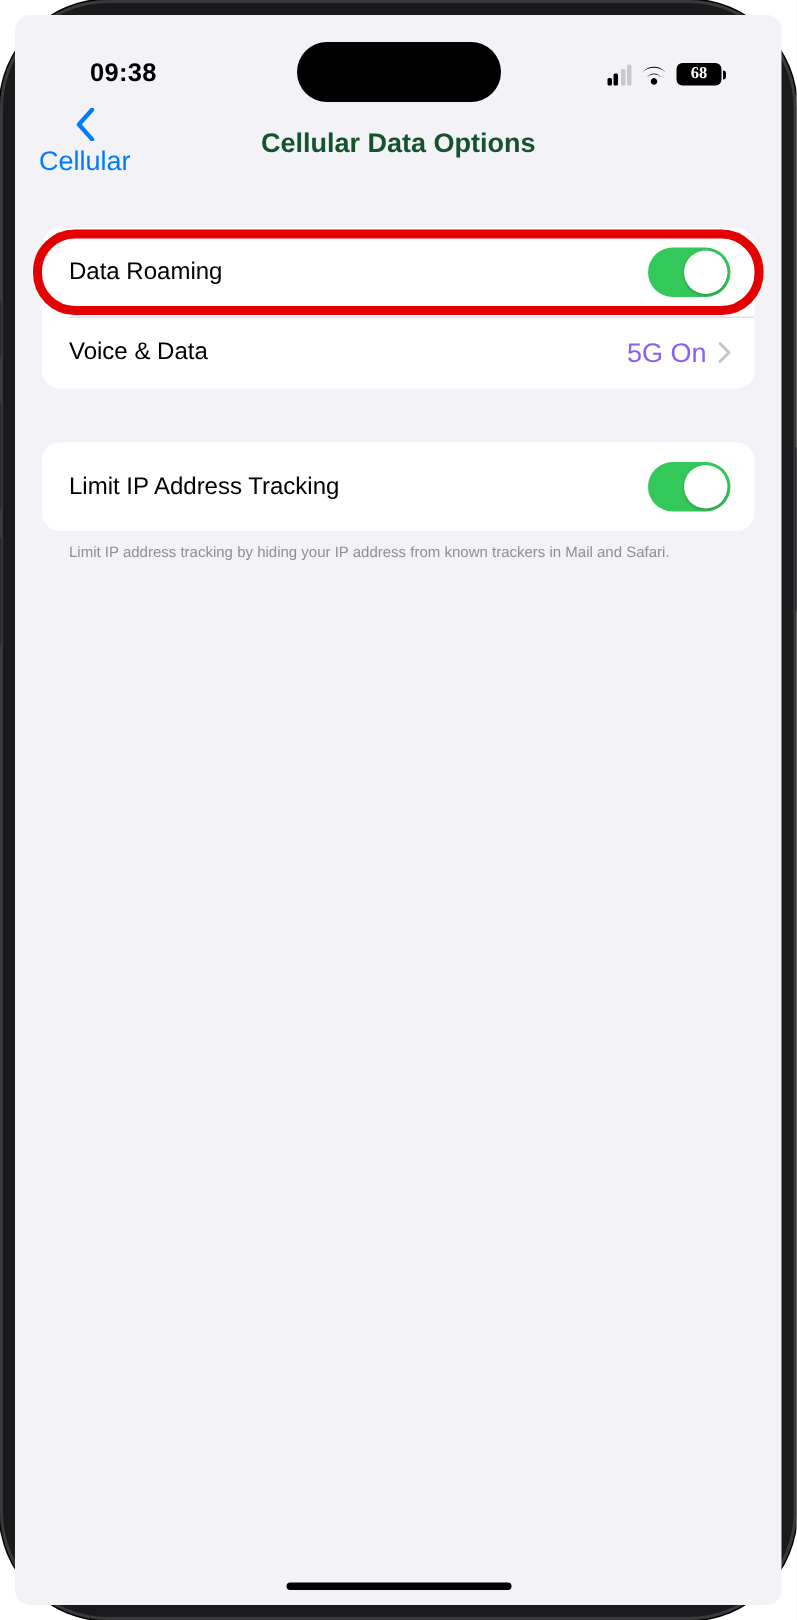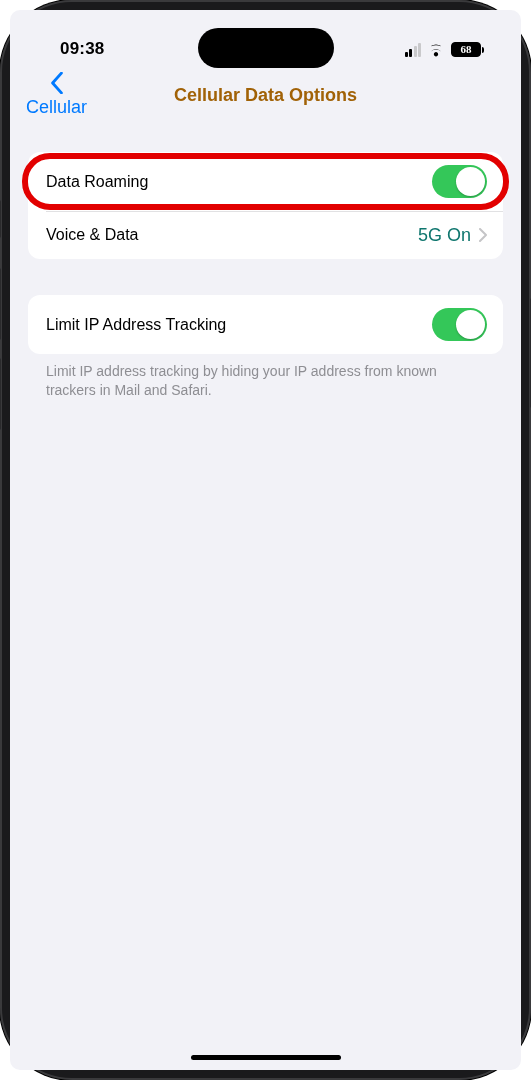--- a/index.html
+++ b/index.html
@@ -107,21 +107,21 @@
       font-size: 18px;
       cursor: pointer;
       position: absolute;
       left: 16px;
       flex-direction: column;
     }
     .back-chevron svg { width: 14px; height: 22px; display:block; }
     .nav-title {
       font-size: 18px;
       font-weight: 600;
-      color: #a16207;
+      color: #14532d;
       text-align: center;
       width: 100%;
     }
 
     .content { padding: 32px 18px 0 18px; }
     .group {
       background: #fff;
       border-radius: 12px;
       overflow: hidden;
     }
@@ -141,37 +141,37 @@
       background: #e1e1e3;
     }
     .row-label {
       font-size: 16px;
       color: #000;
       flex: 0 0 auto;
     }
     .row-spacer { flex: 1; }
     .row-value {
       font-size: 18px;
-      color: #0f766e;
+      color: #8b5cf6;
       margin-right: 8px;
     }
     .chevron svg { width: 8px; height: 14px; display:block; }
 
     .toggle {
       width: 55px; height: 33px; border-radius: 17px;
       background: #34c759; position: relative; cursor: pointer;
       flex: 0 0 auto;
     }
     .toggle::after{
       content:''; position:absolute; top:2px; right:2px;
       width:29px; height:29px; background:#fff; border-radius:50%;
       box-shadow: 0 1px 2px rgba(0,0,0,0.25);
     }
     .footer-text {
-      font-size: 14px;
+      font-size: 10px;
       color: #8e8e93;
       padding: 8px 18px 0 18px;
       line-height: 1.35;
     }
 
     .highlight-ring {
       position: absolute;
       border: 6px solid #e20000;
       border-radius: 28px;
       pointer-events: none;

